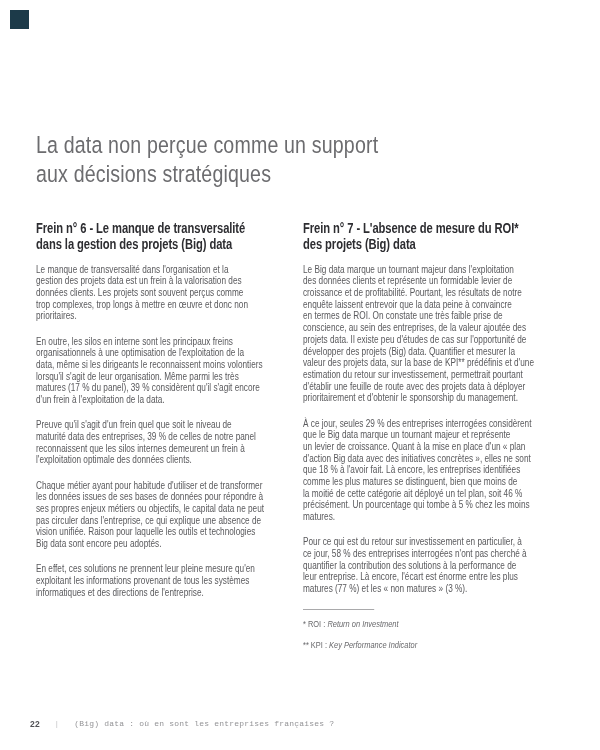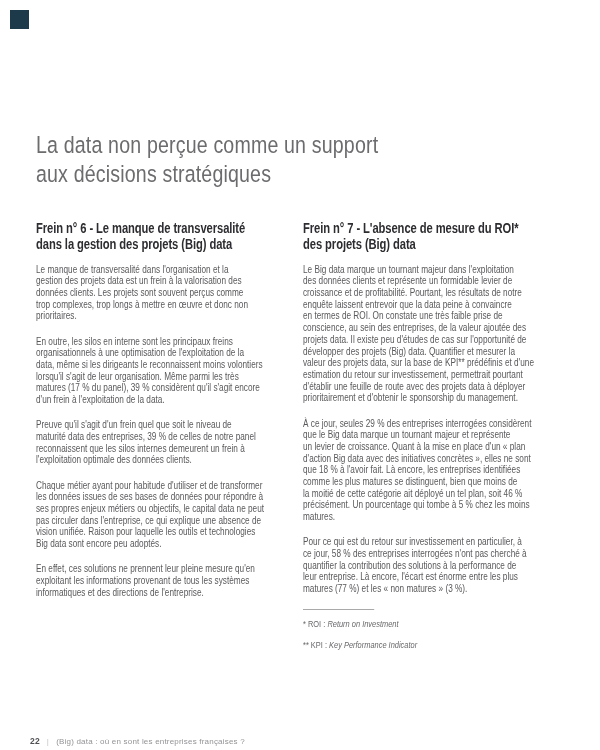--- a/index.html
+++ b/index.html
@@ -33,26 +33,26 @@
   .fnrule {
     width: 89px; height: 0; border-top: 1px solid #a9a9ab;
     margin: 14px 0 9px 0;
   }
   .footnote {
     font-size: 9.3px; line-height: 11px; color: #68686b;
     margin-bottom: 10px; letter-spacing: 0;
   }
   .footnote i { font-style: italic; }
   .footer {
-    position: absolute; left: 30px; top: 736px;
-    display: flex; align-items: center; font-size: 8px; letter-spacing: 0.2px;
+    position: absolute; left: 30px; top: 719px;
+    display: flex; align-items: flex-start; font-size: 8px; letter-spacing: 0.2px; gap: 9px;
   }
   .footer .num { font-weight: 700; color: #515155; font-size: 8.5px; }
   .footer .sep { color: #c4c4c6; margin: 0 7px; }
-  .footer .doc { color: #939396; }
+  .footer .doc { color: #939396; font-family: Liberation Mono, monospace; }
 </style>
 </head>
 <body>
 
 <div class="corner-square" style="background: rgb(28, 58, 73);"></div>
 
 <h1 class="title scaled">La data non perçue comme un support
 aux décisions stratégiques</h1>
 
 <section class="col col-left scaled">

